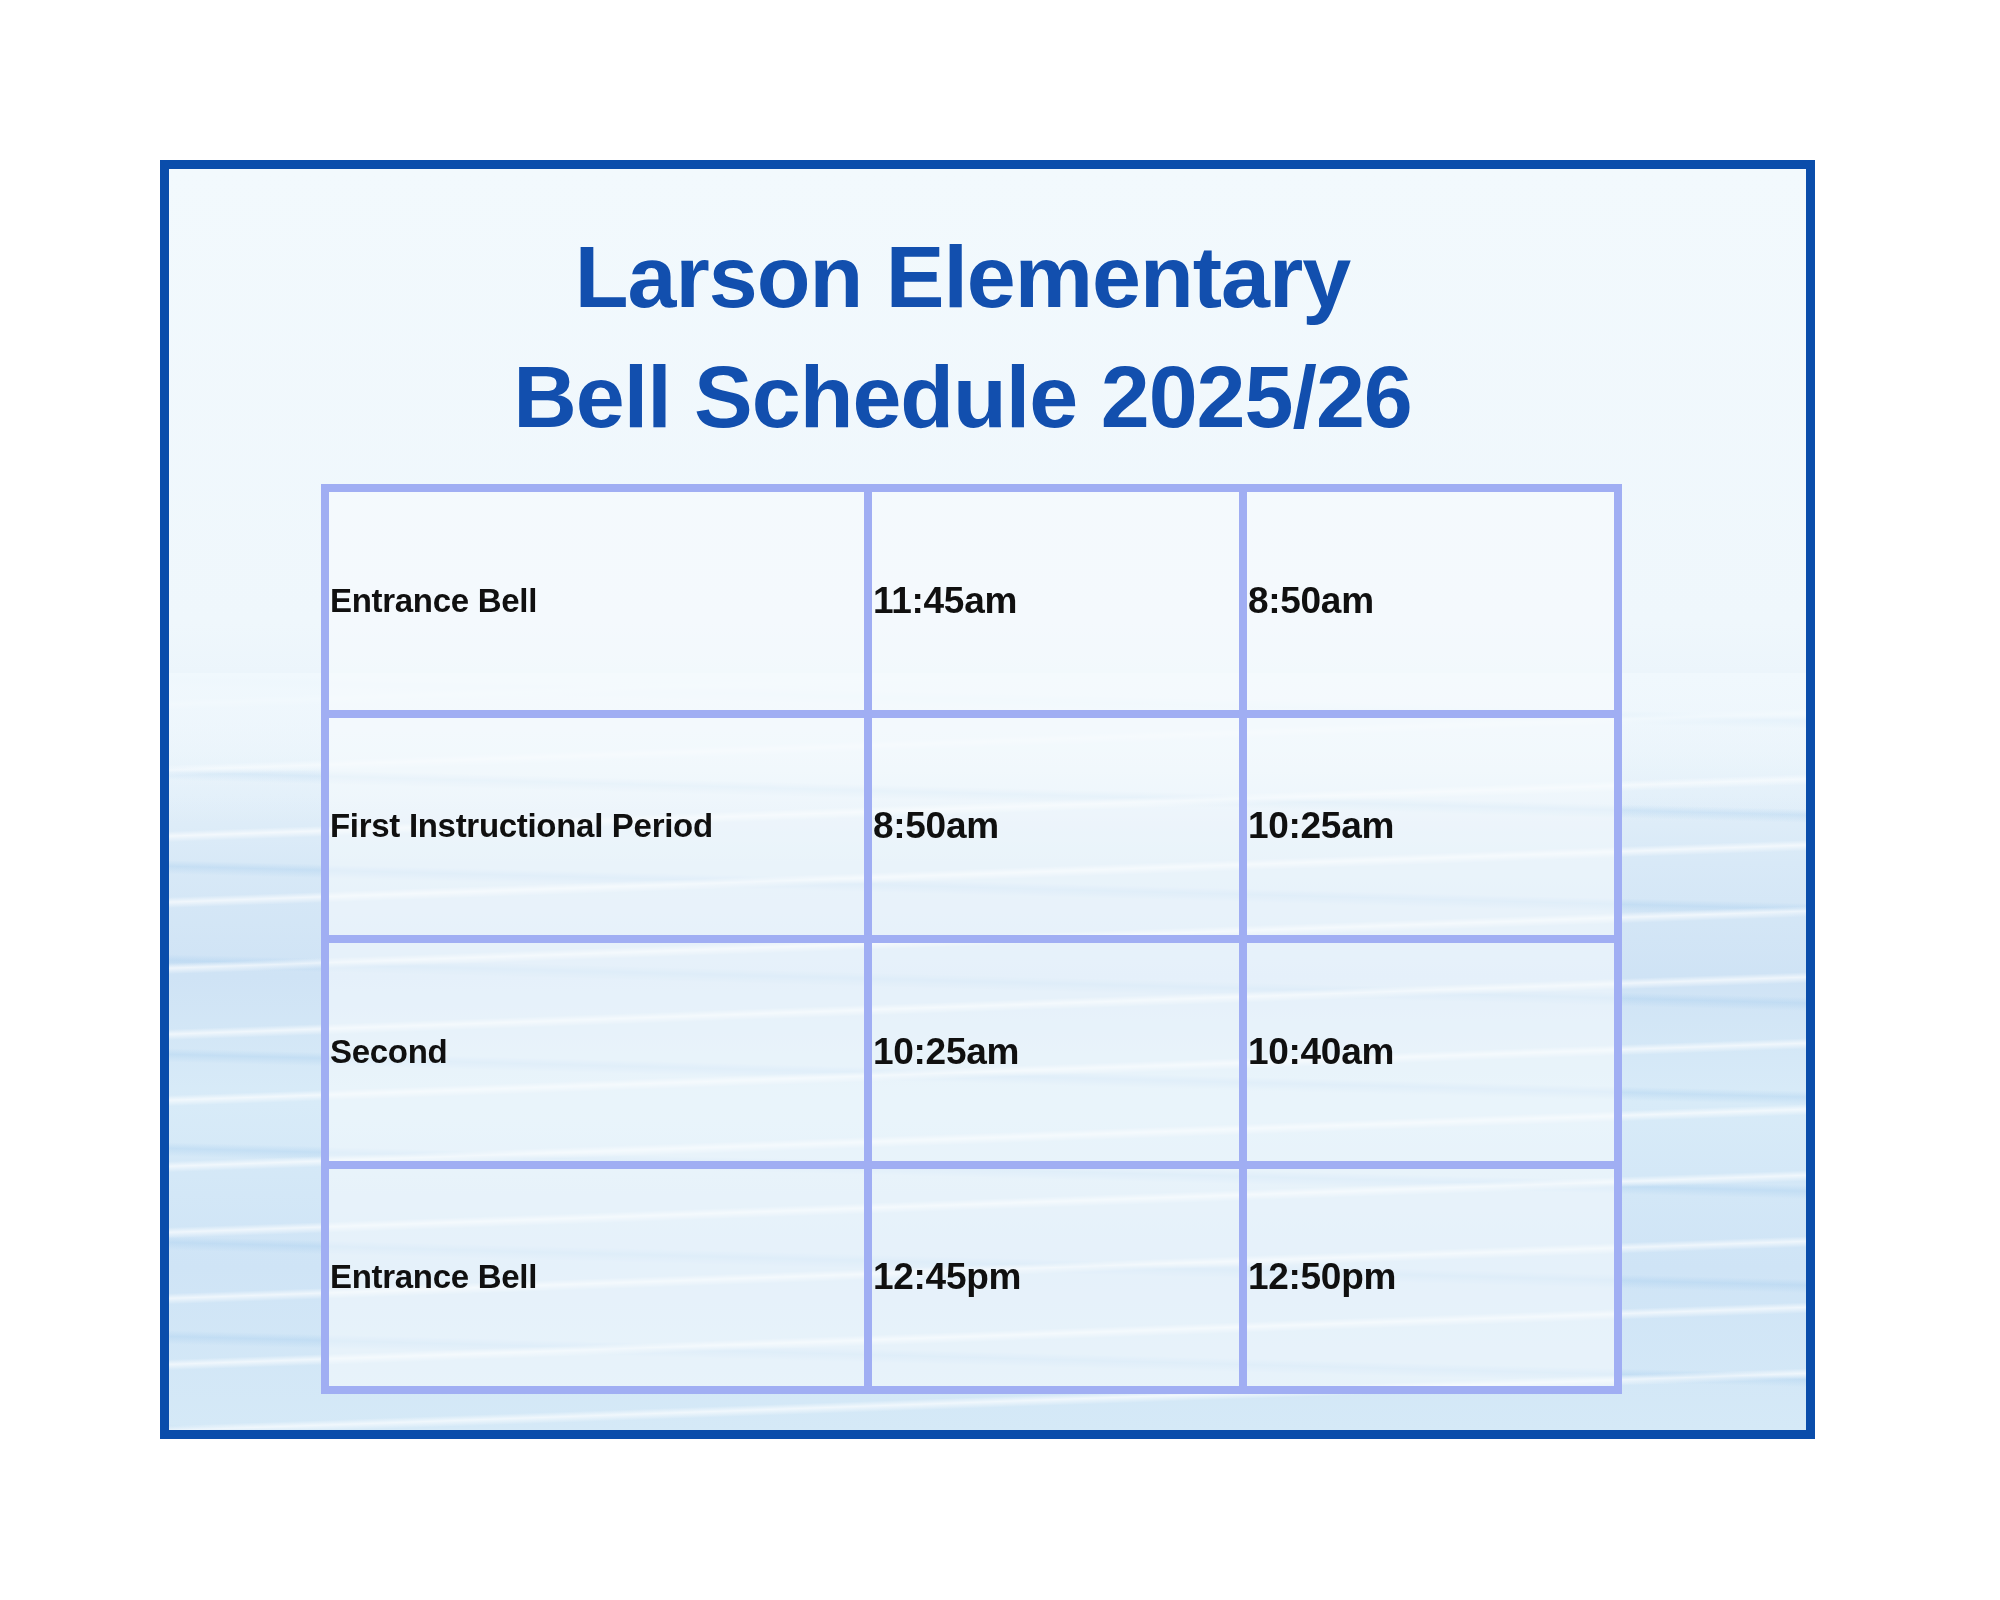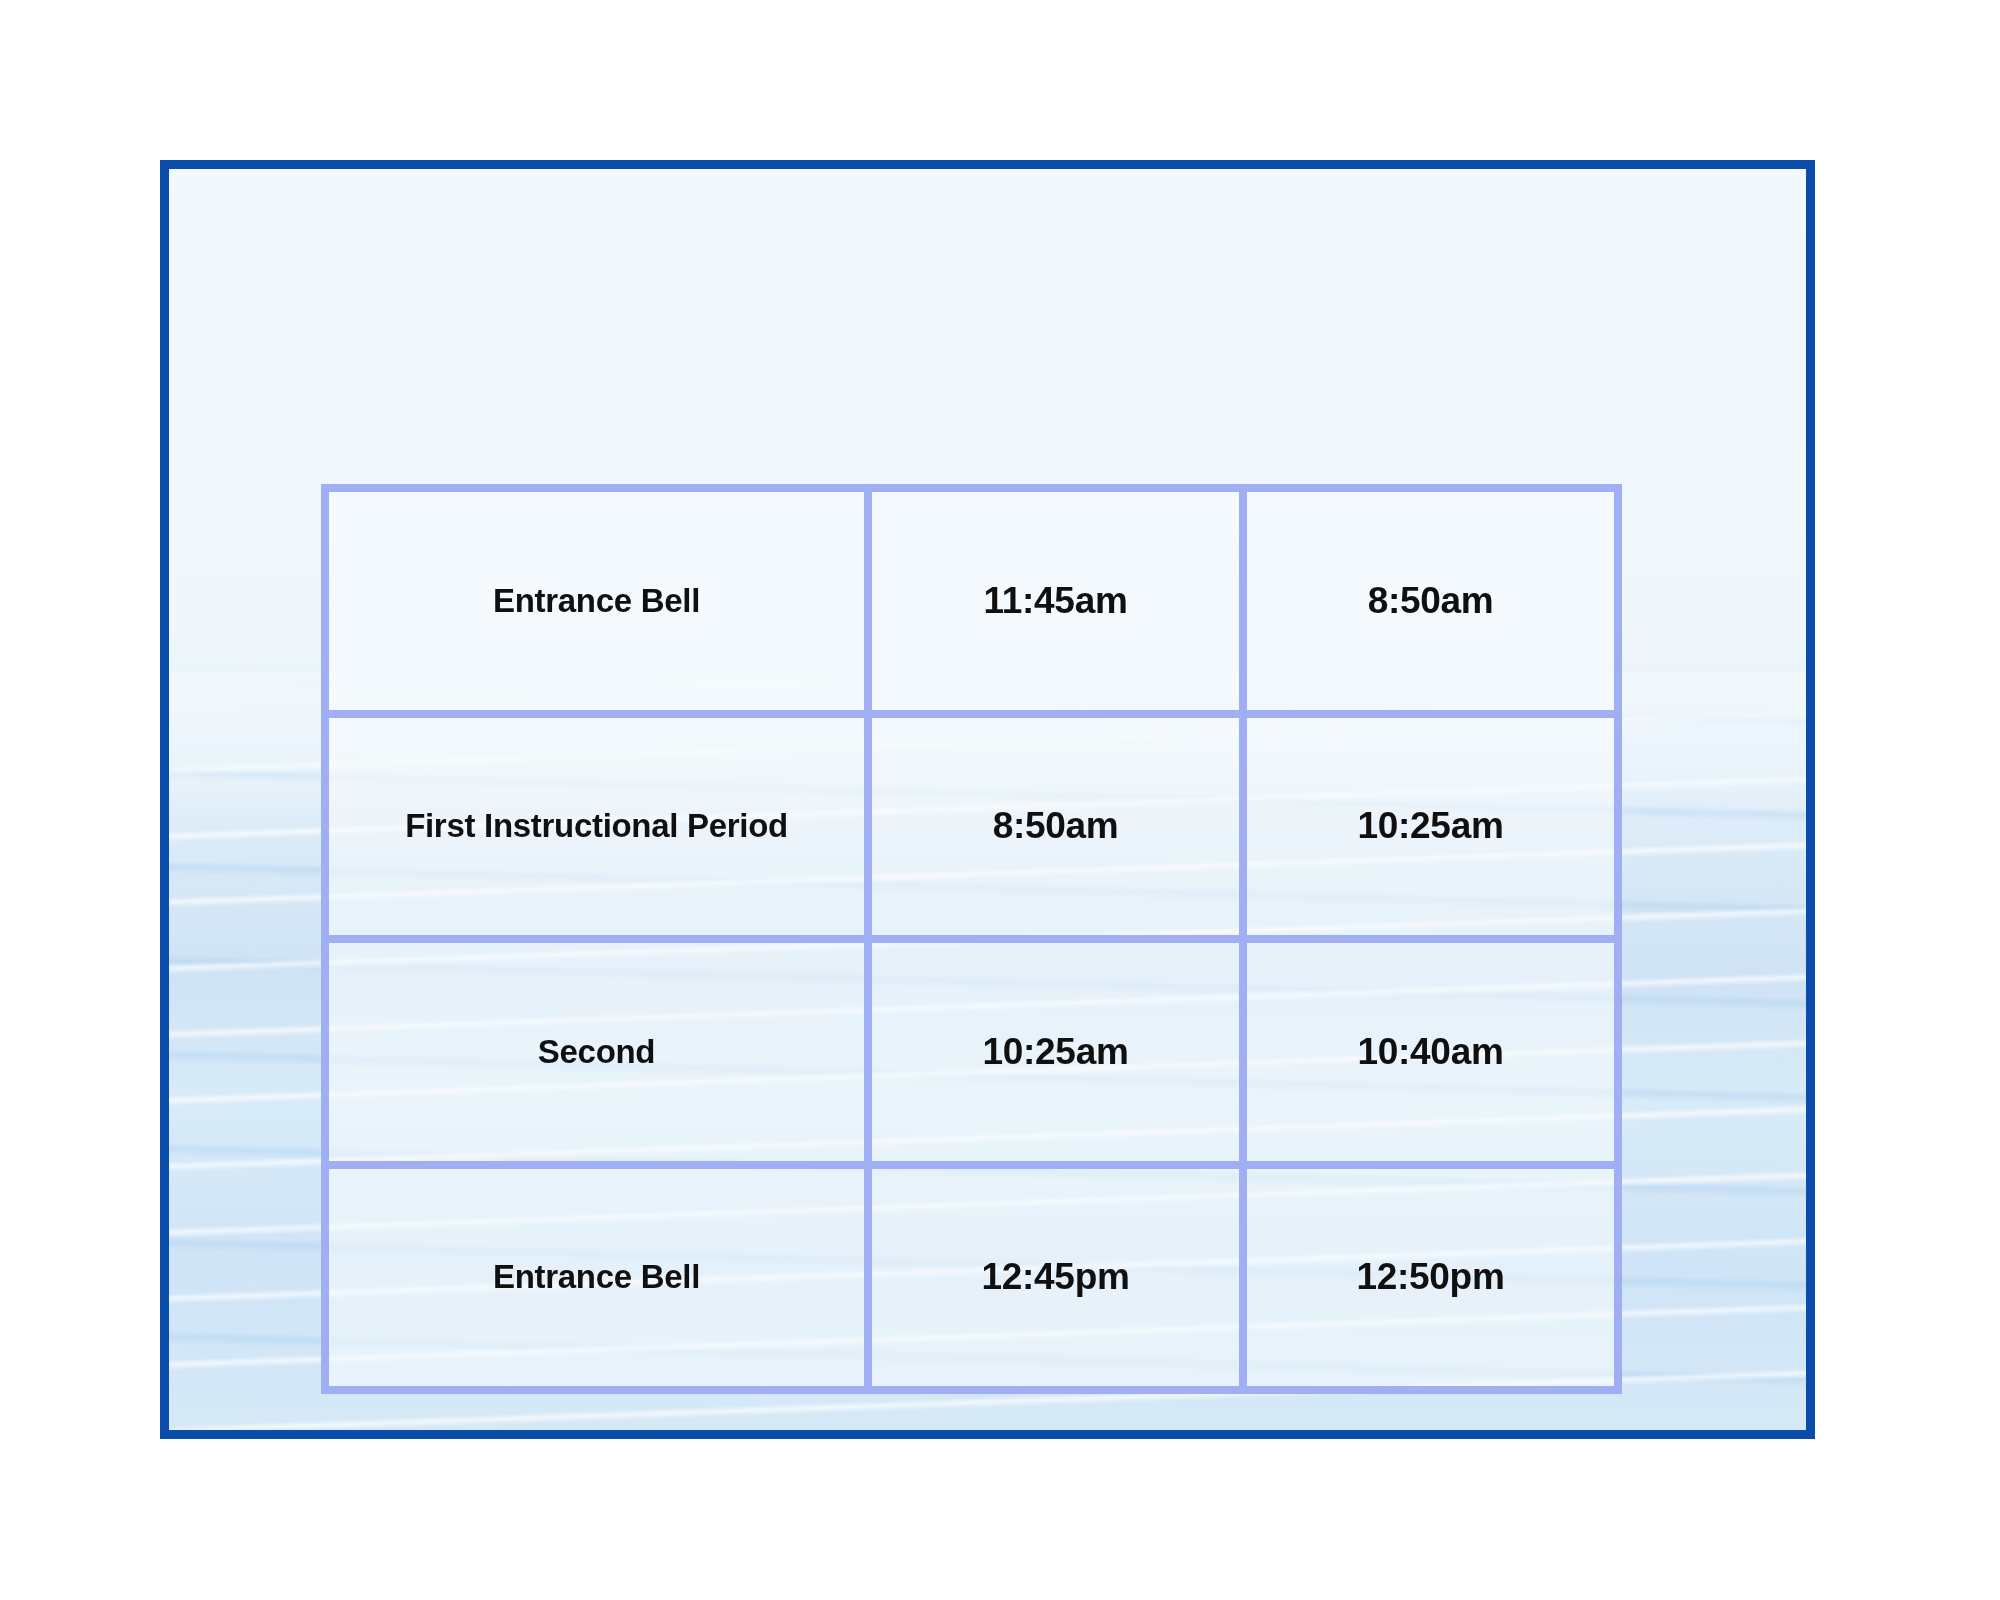--- a/index.html
+++ b/index.html
@@ -81,36 +81,39 @@
     height: 910px;
     border-collapse: collapse;
     table-layout: fixed;
   }
   .schedule col.c1 { width: 42%; }
   .schedule col.c2 { width: 29%; }
   .schedule col.c3 { width: 29%; }
   .schedule td {
     border: 8px solid #a0aef3;
     background: rgba(247,252,254,0.55);
-    text-align: center;
     vertical-align: middle;
     color: #101010;
     font-weight: 700;
     letter-spacing: -0.3px;
   }
   .schedule td.label { font-size: 33px; }
   .schedule td.time  { font-size: 37px; }
 </style>
 </head>
 <body>
 
 <div class="page">
   <div class="frame">
     <div class="water"></div>
     <div class="ripples"></div>
+    <div class="title">
+      <div>Larson Elementary</div>
+      <div>Bell Schedule 2025/26</div>
+    </div>
     <table class="schedule">
       <colgroup>
         <col class="c1">
           <col class="c2">
           <col class="c3">
       </colgroup>
       <tbody>
           <tr>
             <td class="label">Entrance Bell</td>
             <td class="time">11:45am</td>

